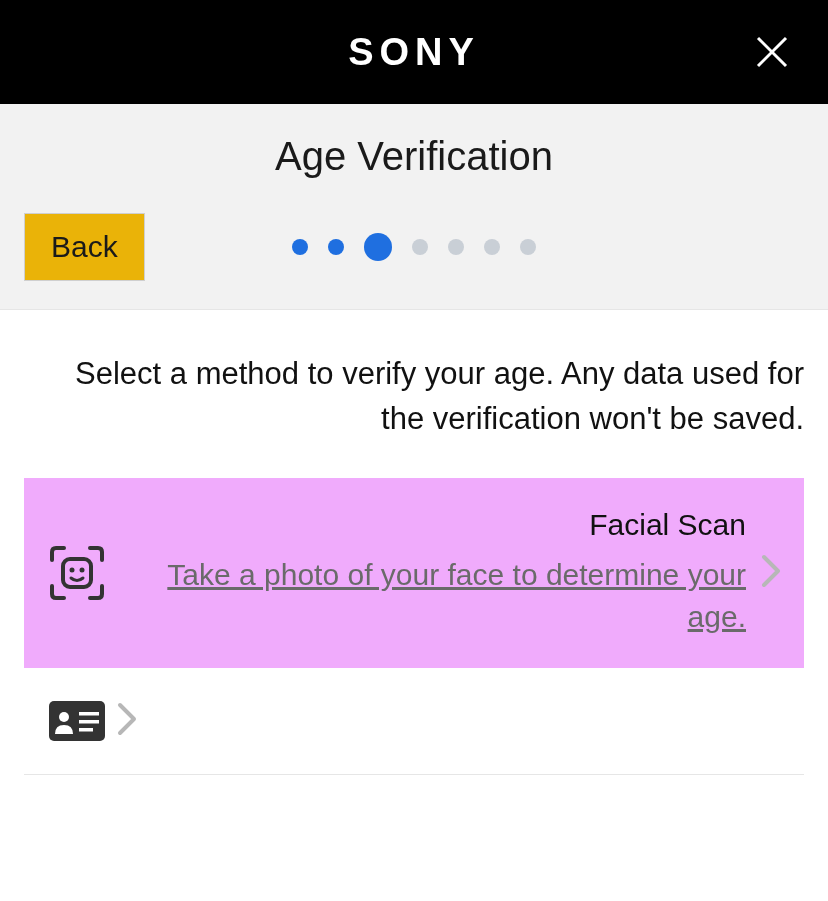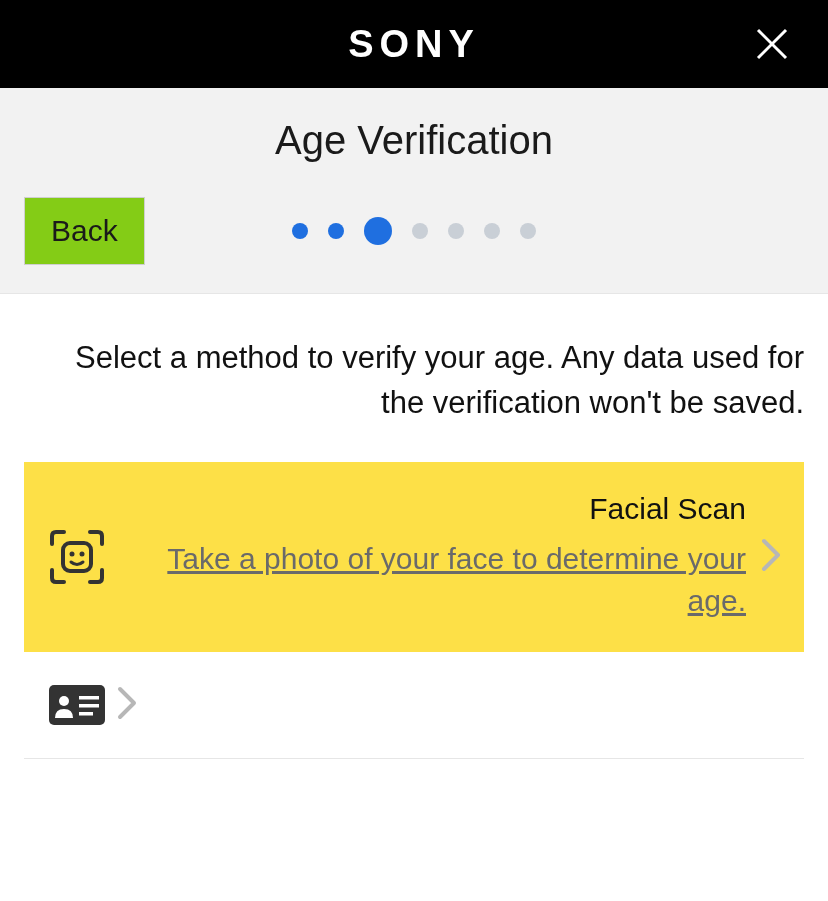--- a/index.html
+++ b/index.html
@@ -4,21 +4,21 @@
   <style>
     * { box-sizing: border-box; margin: 0; padding: 0; }
     body {
       width: 828px;
       height: 901px;
       font-family: -apple-system, BlinkMacSystemFont, "Segoe UI", Helvetica, Arial, sans-serif;
       background: #ffffff;
       overflow: hidden;
     }
     .topbar {
-      height: 88px;
+      height: 104px;
       background: #000000;
       display: flex;
       align-items: center;
       justify-content: center;
       position: relative;
     }
     .brand {
       color: #ffffff;
       font-size: 38px;
       font-weight: 800;
@@ -56,21 +56,21 @@
       display: flex;
       align-items: center;
       justify-content: center;
     }
     .back-btn {
       position: absolute;
       left: 0;
       top: 0;
       height: 68px;
       padding: 0 26px;
-      background: #84cc16;
+      background: #eab308;
       border: 1px solid #cfcfcf;
       font-size: 30px;
       color: #1a1a1a;
       cursor: pointer;
       display: flex;
       align-items: center;
     }
     .dots {
       display: flex;
       align-items: center;
@@ -99,21 +99,21 @@
       margin-bottom: 36px;
     }
     .option {
       display: flex;
       align-items: center;
       padding: 30px 22px;
       cursor: pointer;
       border-bottom: 1px solid #e6e6e6;
     }
     .option.highlight {
-      background: #fde047;
+      background: #f0abfc;
       border-bottom: none;
     }
     .option-icon {
       width: 70px;
       flex: 0 0 70px;
       display: flex;
       align-items: center;
       justify-content: flex-start;
     }
     .option-body { flex: 1; padding: 0 14px 0 10px; }

